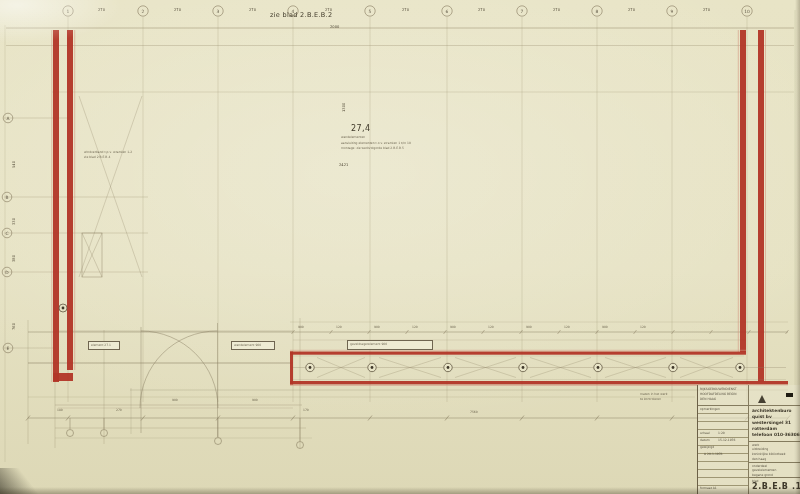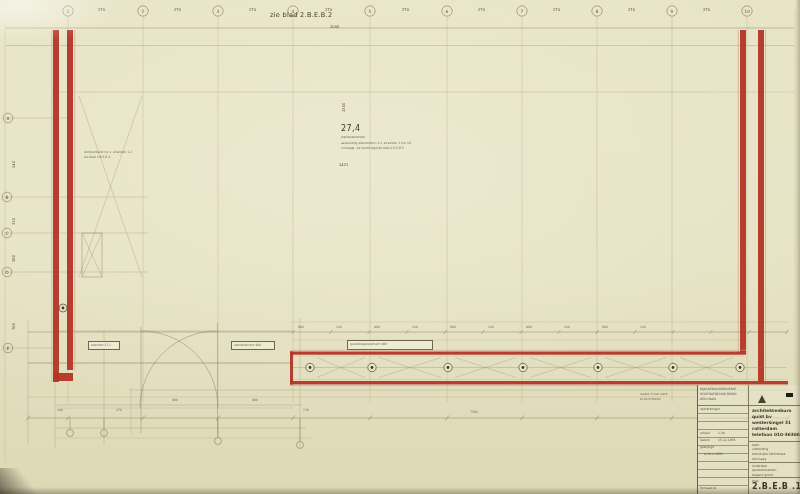--- a/index.html
+++ b/index.html
@@ -239,21 +239,21 @@
 <span class="tx s35" style="left:553px;top:8px">270</span>
 <span class="tx s35" style="left:628px;top:8px">270</span>
 <span class="tx s35" style="left:703px;top:8px">270</span>
 
 <span class="tx s35 rot" style="left:12px;top:168px">540</span>
 <span class="tx s35 rot" style="left:12px;top:225px">330</span>
 <span class="tx s35 rot" style="left:12px;top:262px">380</span>
 <span class="tx s35 rot" style="left:12px;top:330px">760</span>
 <span class="tx s35 rot" style="left:342px;top:112px">1300</span>
 
-<span class="tx s8" style="left:341px;top:124px">27,4</span>
+<span class="tx s8" style="left:351px;top:124px">27,4</span>
 <span class="tx s3" style="left:341px;top:135px">wandelementen</span>
 <span class="tx s3" style="left:341px;top:141px">aansluiting elementen t.o.v. stramien 1 t/m 10</span>
 <span class="tx s3" style="left:341px;top:146px">montage: zie werkvolgorde blad 2.B.E.B.5</span>
 <span class="tx s35" style="left:339px;top:163px">2421</span>
 
 <span class="tx s3" style="left:84px;top:150px">windverband t.p.v. stramien 1-2</span>
 <span class="tx s3" style="left:84px;top:155px">zie blad 2.B.E.B.4</span>
 
 <span class="tx s3" style="left:298px;top:325px">900</span>
 <span class="tx s3" style="left:336px;top:325px">120</span>

